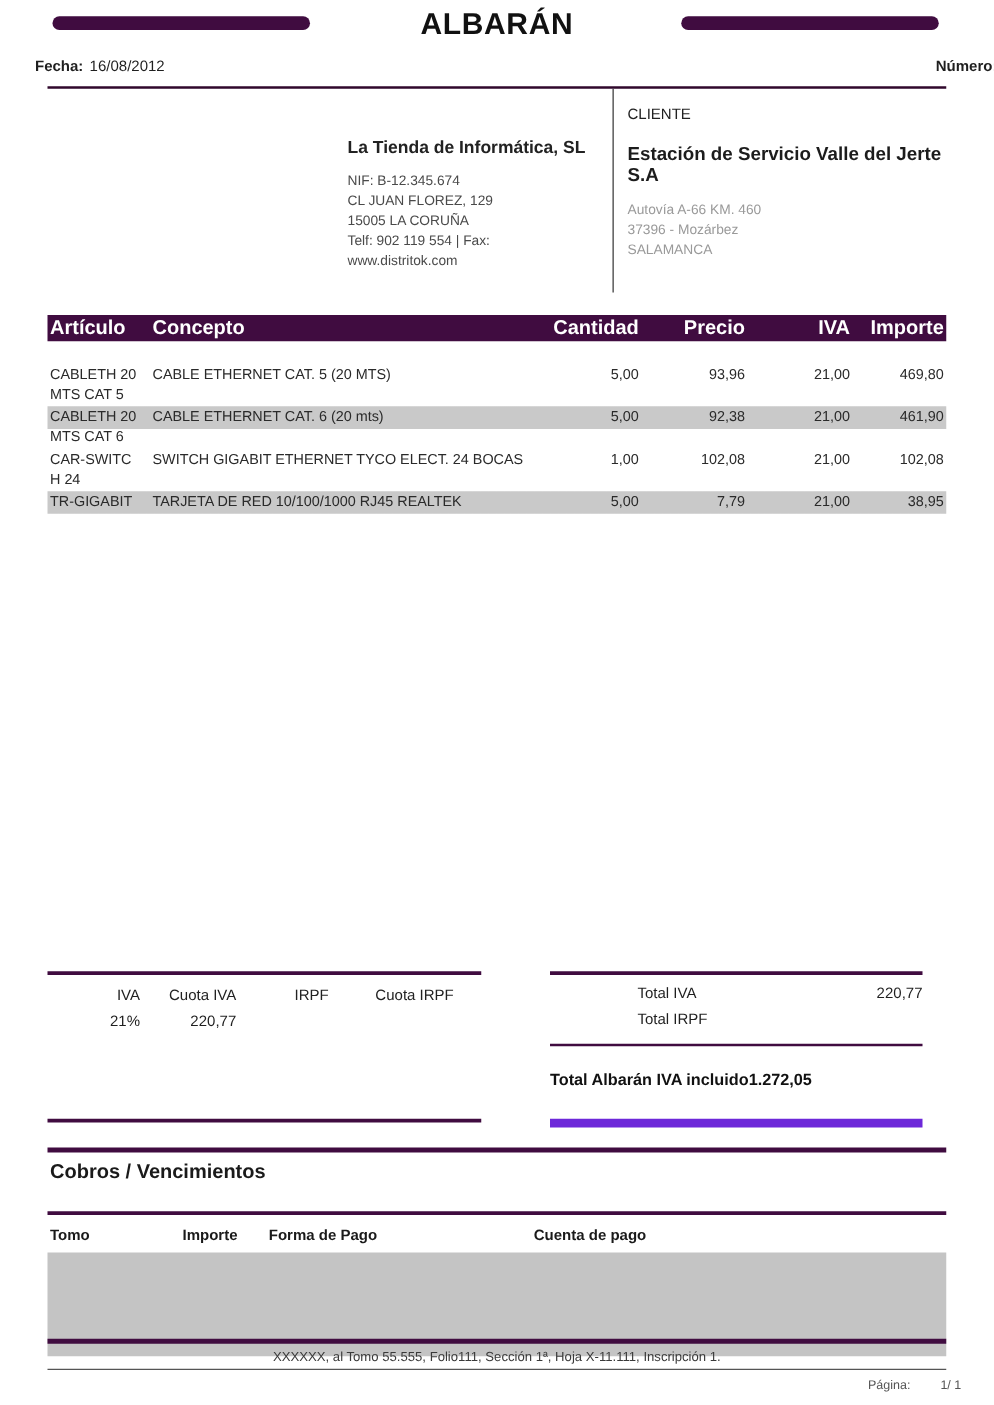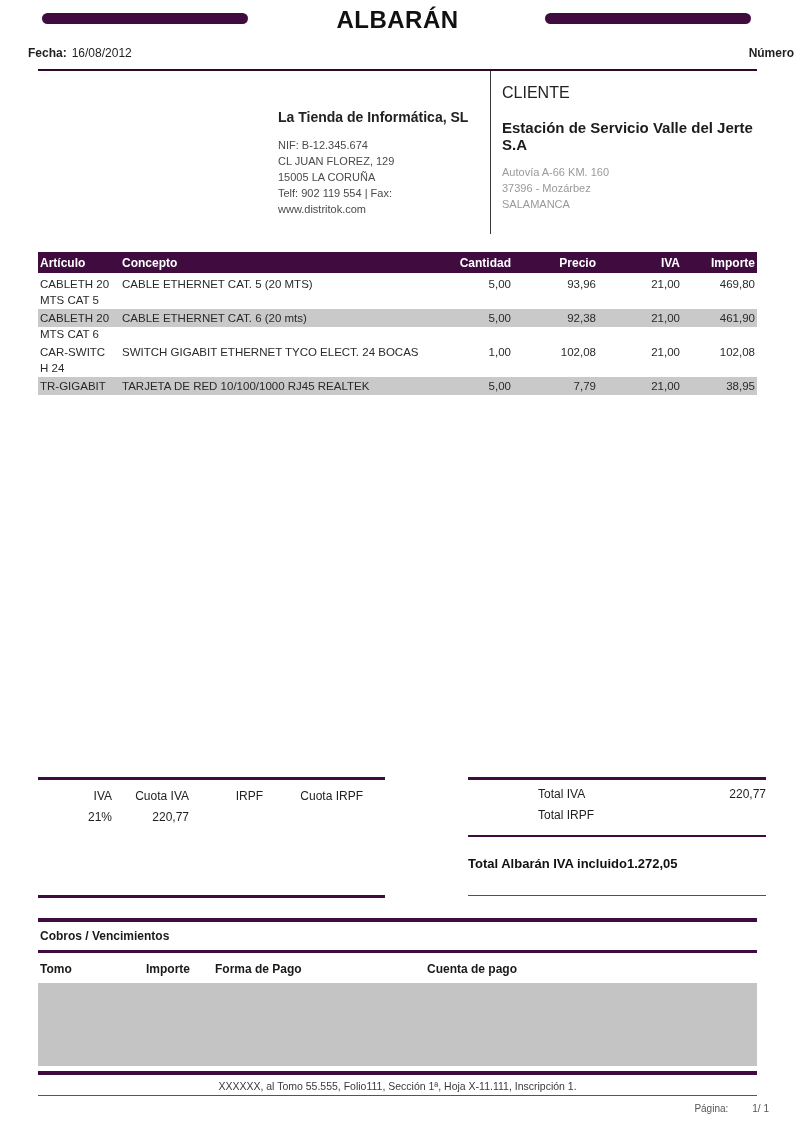--- a/index.html
+++ b/index.html
@@ -20,57 +20,57 @@
 
   
   .info { position:absolute; top:69px; left:38px; width:719px; height:163px;
           border-top:2px solid #30082c; }
   .logo-wrap { position:absolute; left:40px; top:14px; width:144px; height:144px; }
   .company { position:absolute; left:240px; top:38px; }
   .company-name { font-size:14px; font-weight:bold; color:#222; margin-bottom:12px; }
   .company-line { font-size:11px; color:#4a4a4a; line-height:16px; }
   .client { position:absolute; left:452px; top:0; bottom:0; width:257px;
             border-left:1px solid #3a3a3a; padding-left:11px; }
-  .client-label { font-size:16px; color:#222; margin-top:13px; }
+  .client-label { font-size:12px; color:#222; margin-top:13px; }
   .client-name  { font-size:15px; font-weight:bold; color:#1c1c1c; margin-top:17px; }
   .client-addr  { margin-top:11px; }
   .client-line  { font-size:11px; color:#9a9a9a; line-height:16px; }
 
   
   .items { position:absolute; top:252px; left:38px; width:719px; font-size:11.5px; }
   .tgrid { display:grid; grid-template-columns:82px 1fr 73px 85px 84px 75px; }
-  .items-header { background:#400C40; color:#fff; font-weight:bold; font-size:12px;
-                  height:21px; align-items:center; margin-bottom:2px; }
+  .items-header { background:#400C40; color:#fff; font-weight:bold; font-size:16px;
+                  height:21px; align-items:center; margin-bottom:18px; }
   .items-header .hc { padding:0 2px; }
   .num { text-align:right; padding-right:2px; }
   .row { line-height:16px; padding-top:1px; padding-bottom:1px; color:#2a2a2a; }
   .row .art { white-space:pre-line; padding-left:2px; }
   .row .con { padding-left:2px; }
   .row.stripe { background:linear-gradient(#C9C9C9 0 18px, rgba(0,0,0,0) 18px); }
 
   
   .tax-box { position:absolute; top:777px; left:38px; width:347px; height:115px;
              border-top:3px solid #400C40; border-bottom:3px solid #400C40; font-size:12px; }
   .tax-grid { display:grid; grid-template-columns:74px 77px 74px 100px; }
   .tax-grid .cell { text-align:right; }
   .tax-head { padding-top:9px; color:#222; }
   .tax-vals { margin-top:7px; }
 
   
-  .totals-box { position:absolute; top:777px; left:468px; width:298px; height:115px;
-                border-top:3px solid #400C40; border-bottom:1px solid #6d28d9; font-size:12px; }
+  .totals-box { position:absolute; top:777px; left:440px; width:298px; height:115px;
+                border-top:3px solid #400C40; border-bottom:7px solid #6d28d9; font-size:12px; }
   .trow { display:flex; justify-content:space-between; padding-left:70px; margin-top:7px; }
   .tot-divider { border-top:2px solid #400C40; margin-top:13px; }
   .grand { display:flex; font-weight:bold;
            font-size:13px; margin-top:19px; color:#111; }
 
   
   .payments { position:absolute; top:918px; left:38px; width:719px; }
   .p-line1 { height:4px; background:#400C40; }
-  .p-title { font-weight:bold; font-size:12px; padding:7px 2px 7px; color:#1a1a1a; }
+  .p-title { font-weight:bold; font-size:16px; padding:7px 2px 22px; color:#1a1a1a; }
   .p-line2 { height:3px; background:#400C40; }
   .p-headers { display:grid; grid-template-columns:68px 84px 237px 1fr;
                font-weight:bold; font-size:12px; padding:9px 0 7px; color:#1a1a1a; }
   .p-headers .ph-fecha   { padding-left:2px; }
   .p-headers .ph-importe { text-align:right; }
   .p-headers .ph-forma   { padding-left:25px; }
   .p-box { height:83px; background:#C4C4C4; }
 
   
   .footer-rule { position:absolute; top:1071px; left:38px; width:719px; height:4px; background:#400C40; }
@@ -104,21 +104,21 @@
     <div class="company-line">CL JUAN FLOREZ, 129</div>
     <div class="company-line">15005 LA CORUÑA</div>
     <div class="company-line">Telf: 902 119 554 | Fax:</div>
     <div class="company-line">www.distritok.com</div>
   </div>
 
   <div class="client">
     <div class="client-label">CLIENTE</div>
     <div class="client-name">Estación de Servicio Valle del Jerte S.A</div>
     <div class="client-addr">
-      <div class="client-line">Autovía A-66 KM. 160</div>
+      <div class="client-line">Autovía A-66 KM. 460</div>
       <div class="client-line">37396 - Mozárbez</div>
       <div class="client-line">SALAMANCA</div>
     </div>
   </div>
 </div>
 
 <div class="items">
   <div class="tgrid items-header">
     <div class="hc">Artículo</div>
     <div class="hc">Concepto</div>

